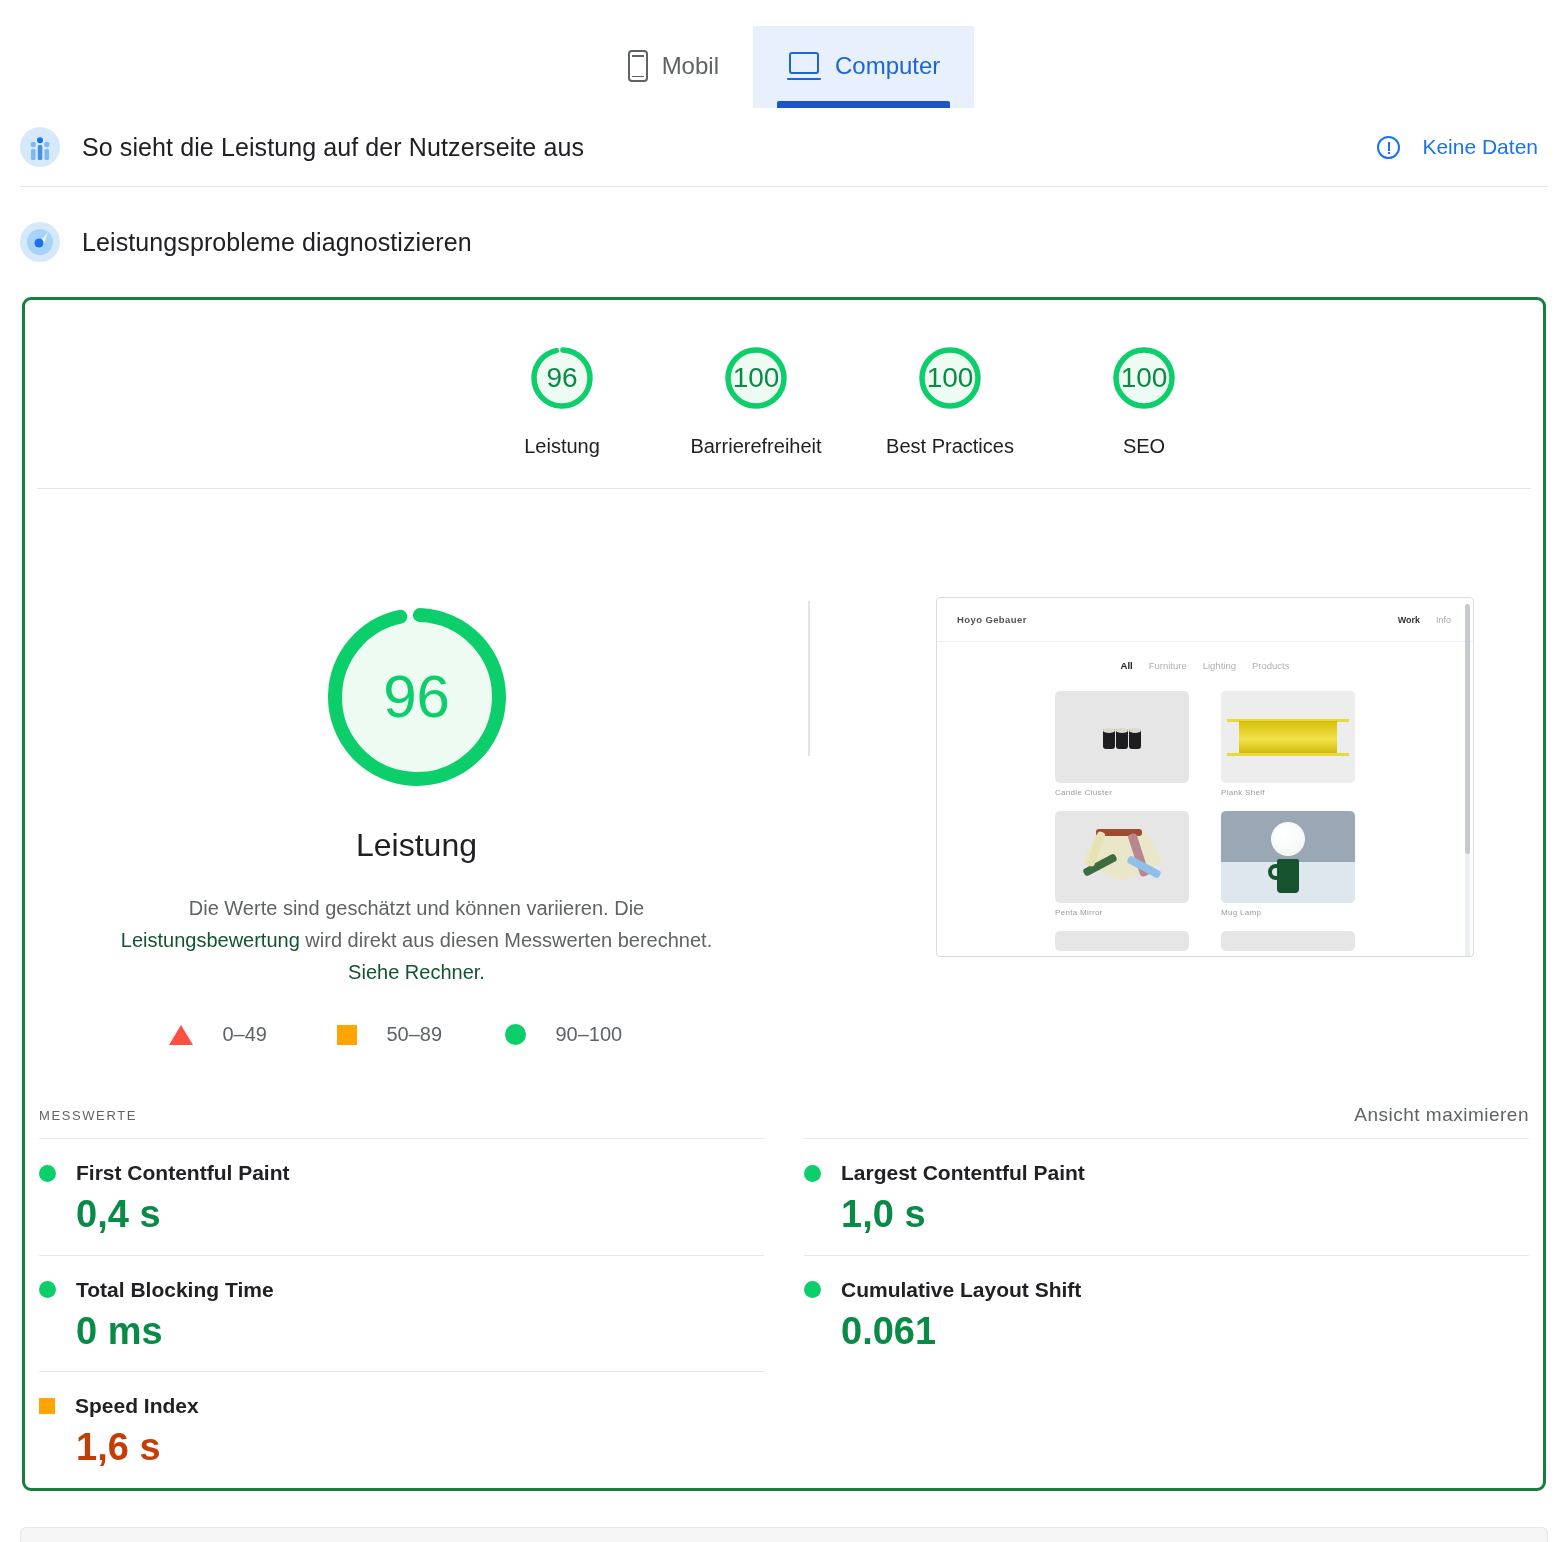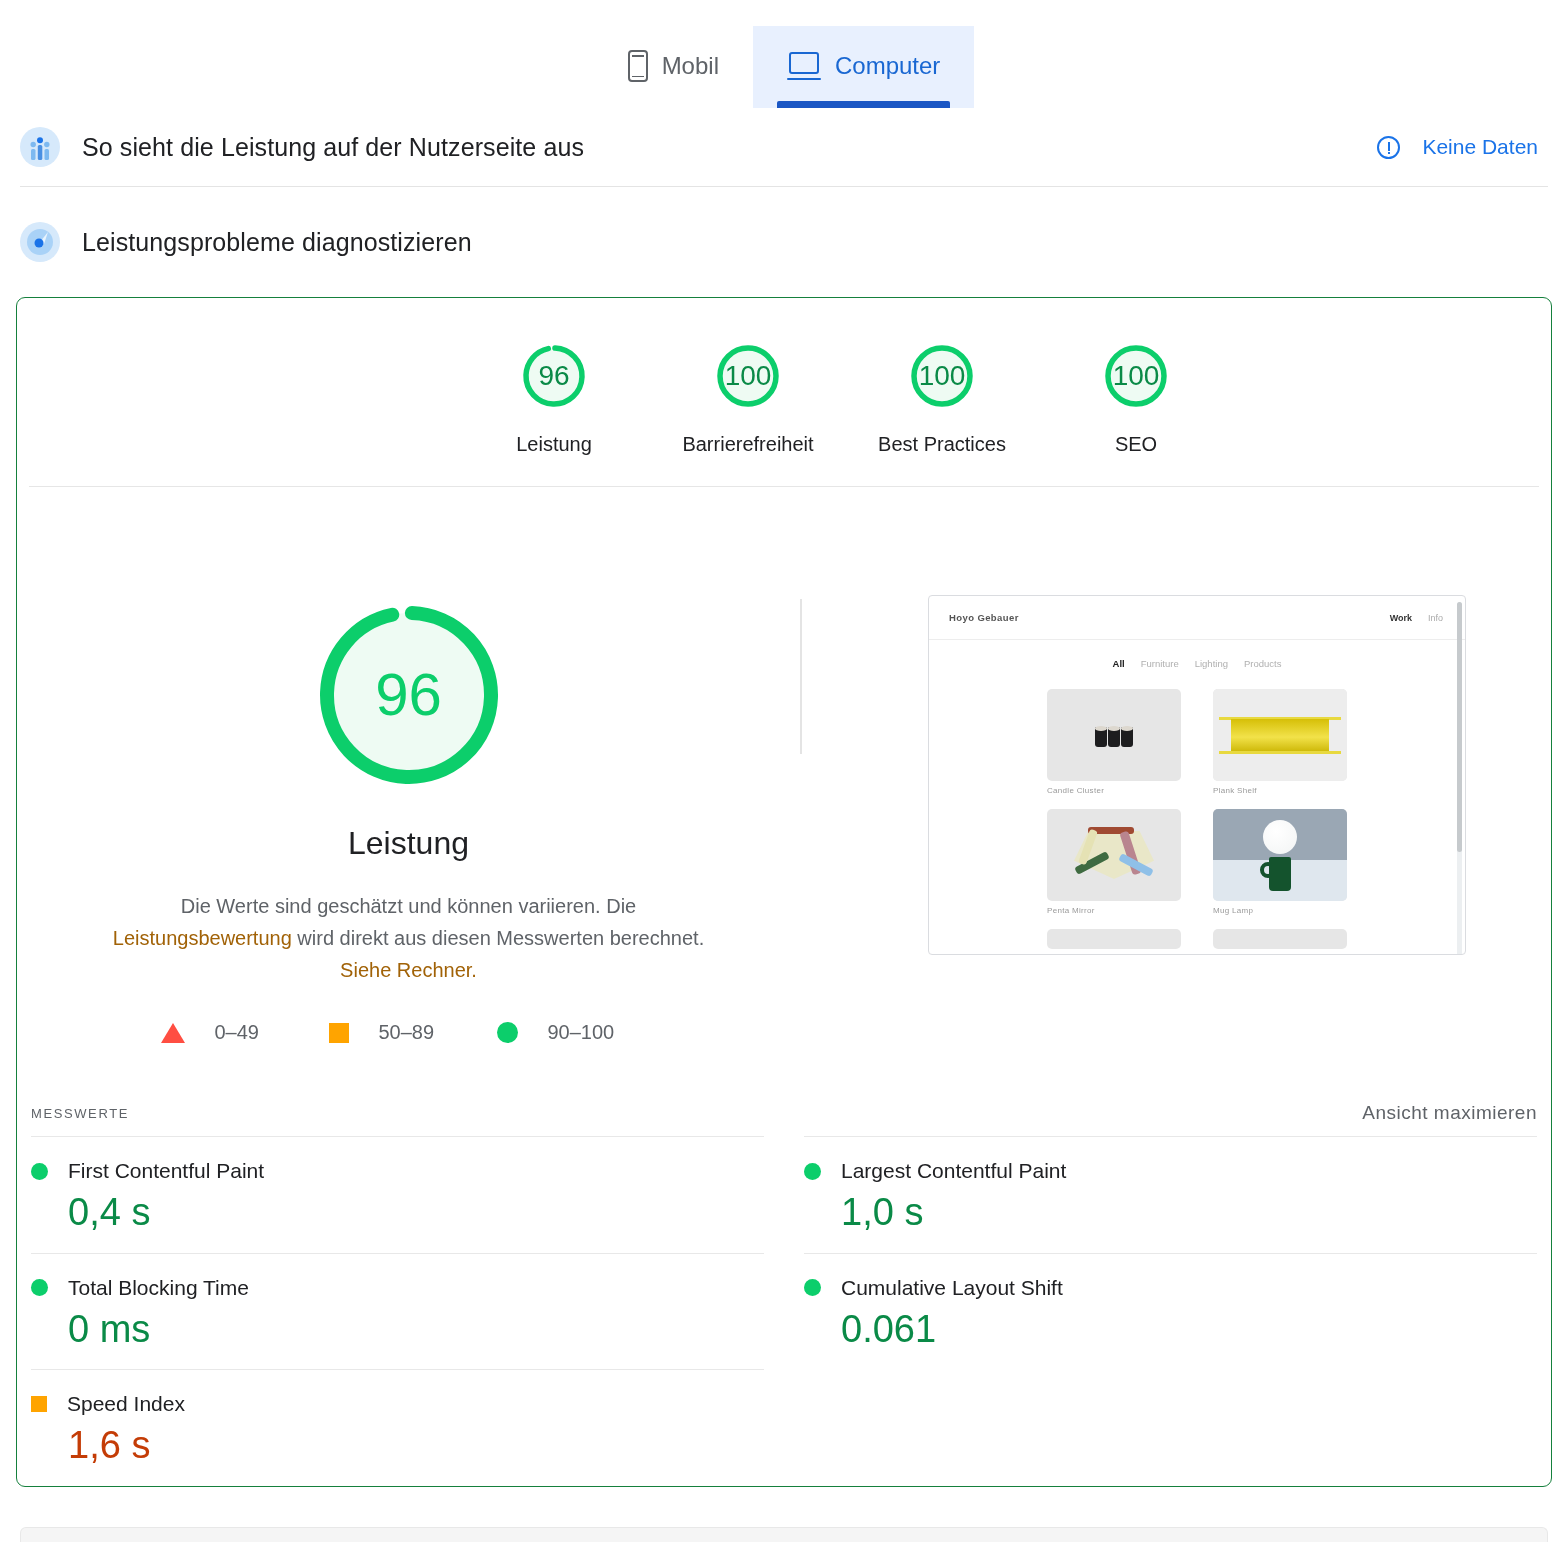--- a/index.html
+++ b/index.html
@@ -121,22 +121,22 @@
     top: 4px; width: 2px; height: 9px; background: #1a73e8;
   }
   .nodata .warn-ico::after {
     content: ""; position: absolute;
     left: 50%; transform: translateX(-50%);
     bottom: 3px; width: 2px; height: 2px; background: #1a73e8;
   }
 
   
   .card {
-    margin: 0 16px;
-    border: 1px solid #15803d;
+    margin: 0 22px;
+    border: 3px solid #15803d;
     border-radius: 9px;
     background: #fff;
     overflow: hidden;
   }
 
   
   .scores-row {
     display: flex;
     justify-content: flex-start;
     padding: 42px 0 30px 0;
@@ -197,21 +197,21 @@
     color: #202124;
   }
   .gauge-desc {
     margin-top: 28px;
     width: 625px;
     text-align: center;
     font-size: 20px;
     line-height: 1.6;
     color: #5f6368;
   }
-  .gauge-desc a { color: #a16207; text-decoration: none; }
+  .gauge-desc a { color: #14532d; text-decoration: none; }
   .legend {
     margin-top: 35px;
     display: flex; align-items: center;
     gap: 8px;
   }
   .legend-item {
     display: flex; align-items: center;
     gap: 30px;
     font-size: 20px;
     color: #5f6368;
@@ -326,20 +326,21 @@
   }
   .metrics-head .maxview {
     font-size: 19px; color: #5f6368;
     letter-spacing: .5px; cursor: pointer;
   }
   .metrics-grid {
     display: grid;
     grid-template-columns: 1fr 1fr;
     column-gap: 40px;
     padding: 0 14px;
+    font-weight: bold;
   }
   .metric {
     border-top: 1px solid #e8e8e8;
     padding: 22px 0 18px 0;
   }
   .metric .row1 { display: flex; align-items: center; gap: 20px; }
   .metric .mk-cir { width: 17px; height: 17px; border-radius: 50%; background: #0CCE6B; flex:0 0 auto; }
   .metric .mk-sq { width: 16px; height: 16px; background: #ffa400; flex:0 0 auto; }
   .metric .mname { font-size: 21px; color: #202124; }
   .metric .mval {

